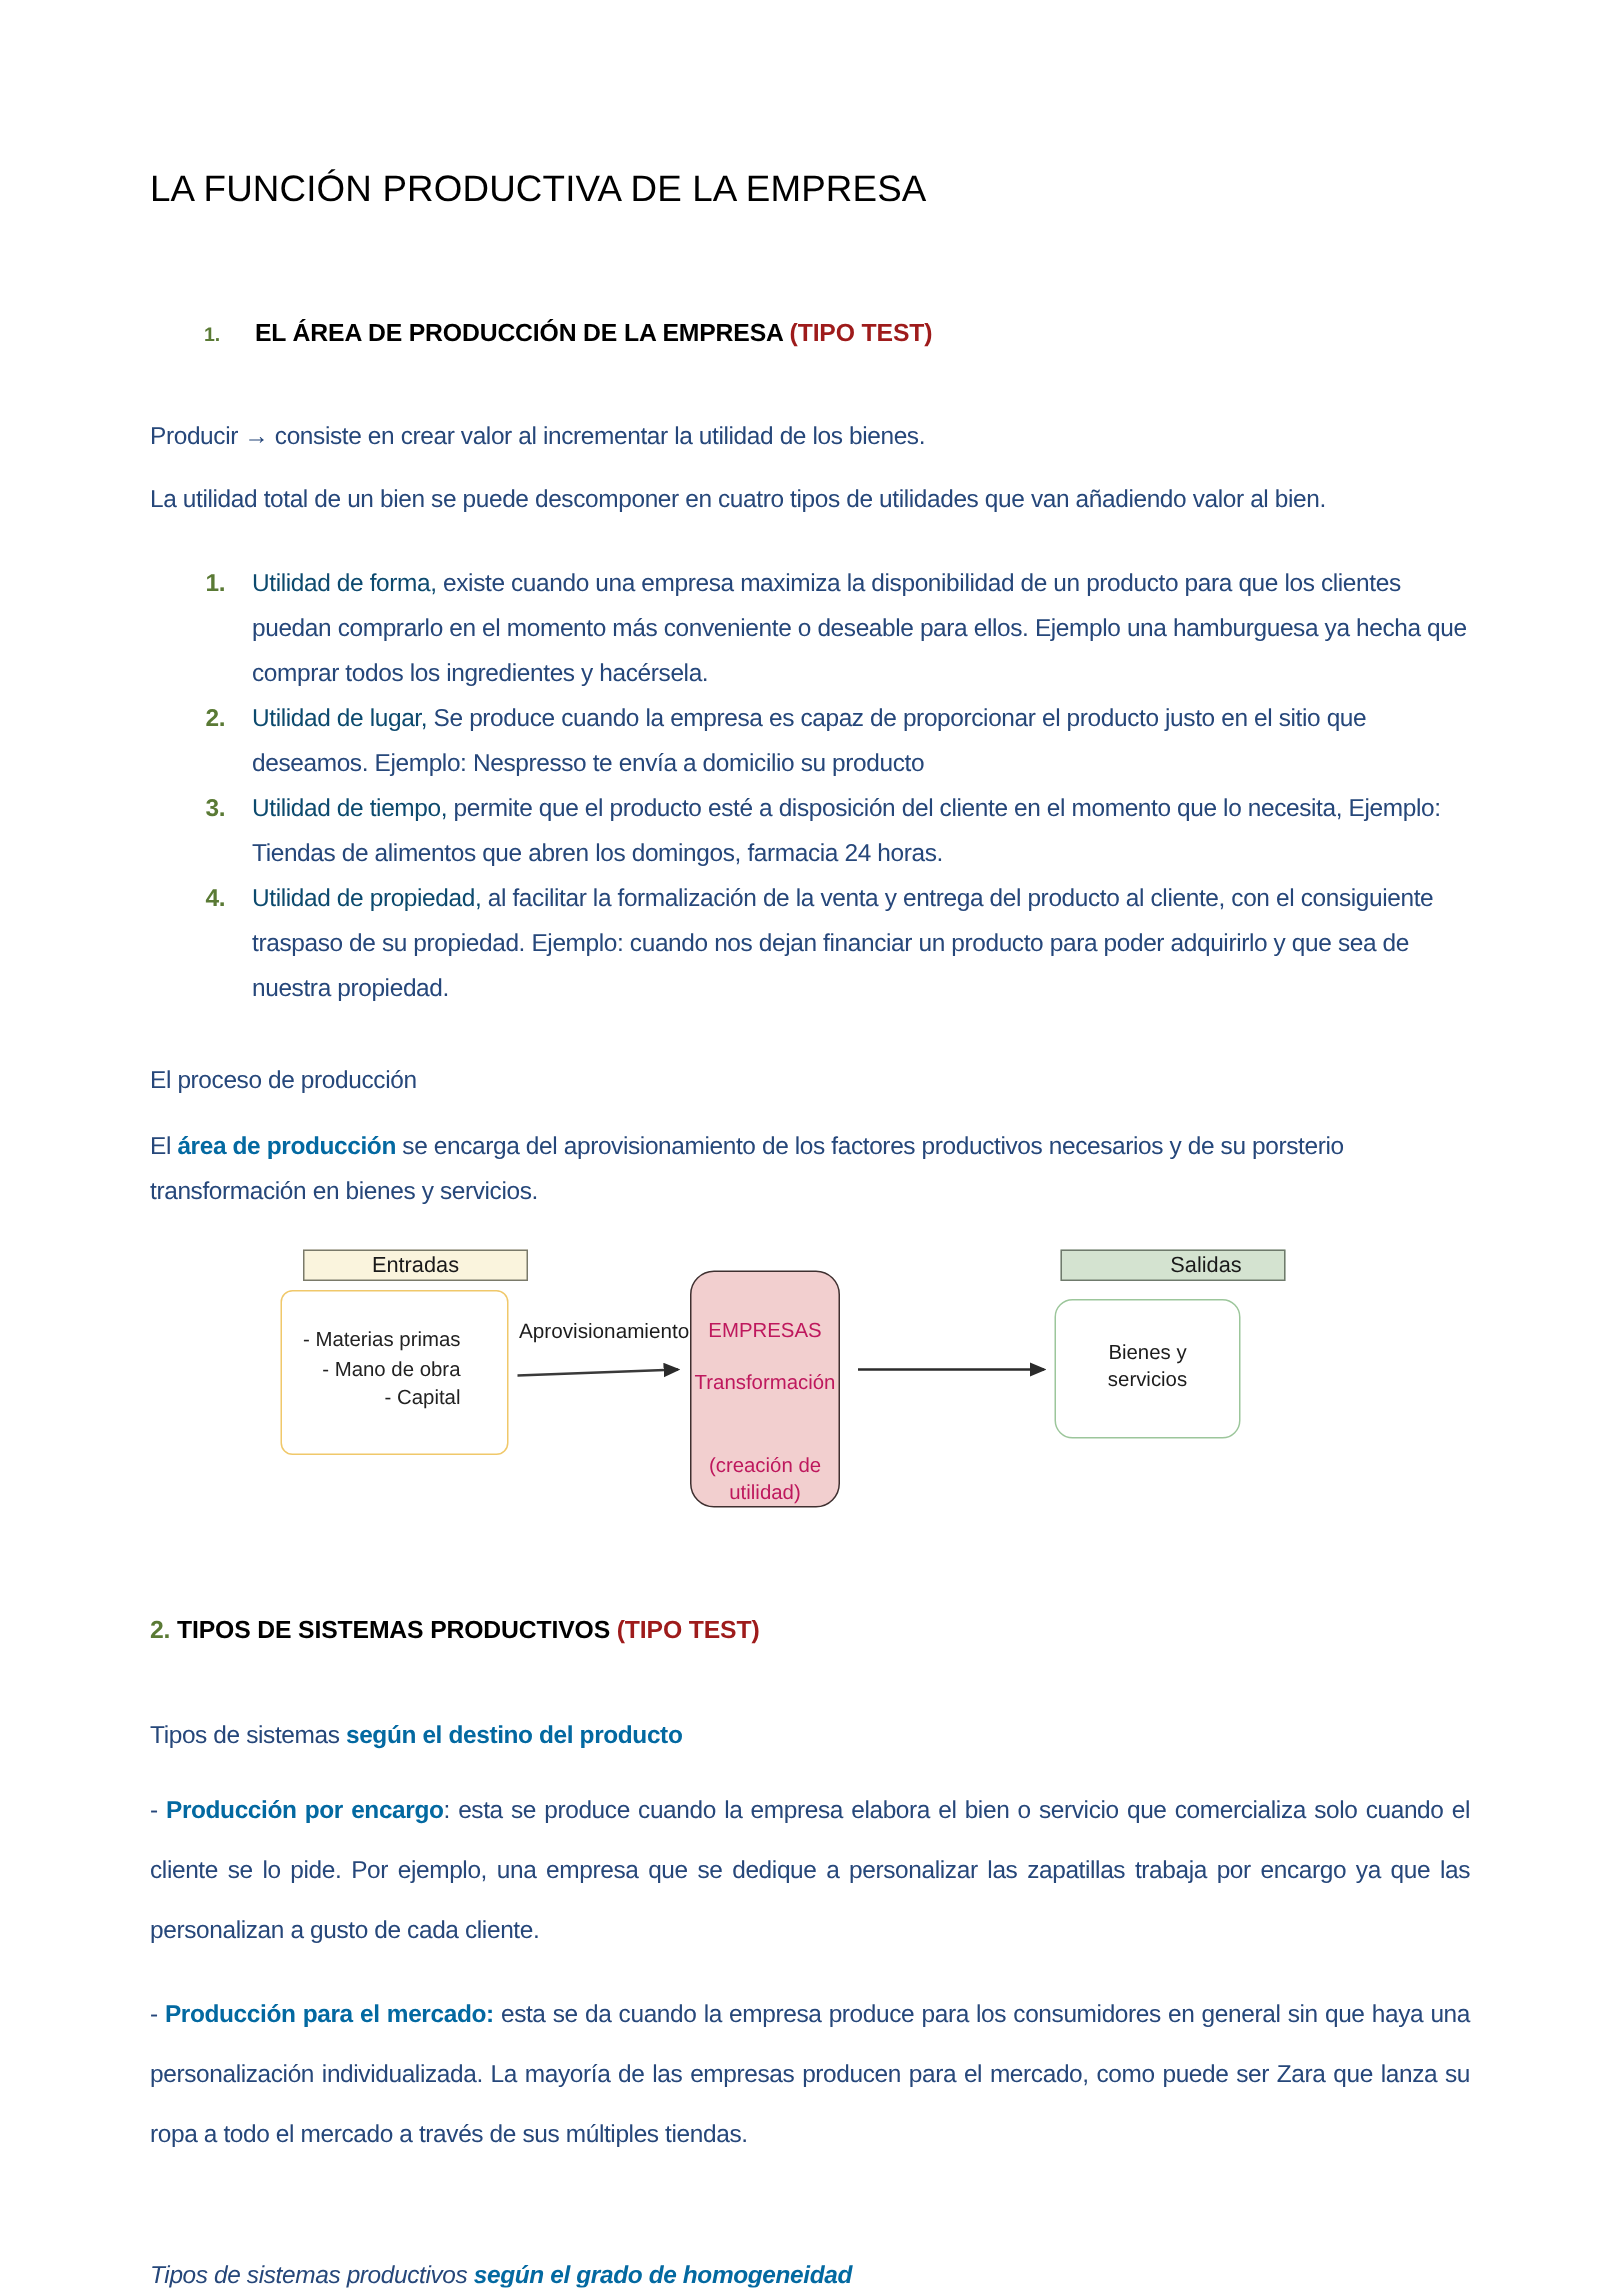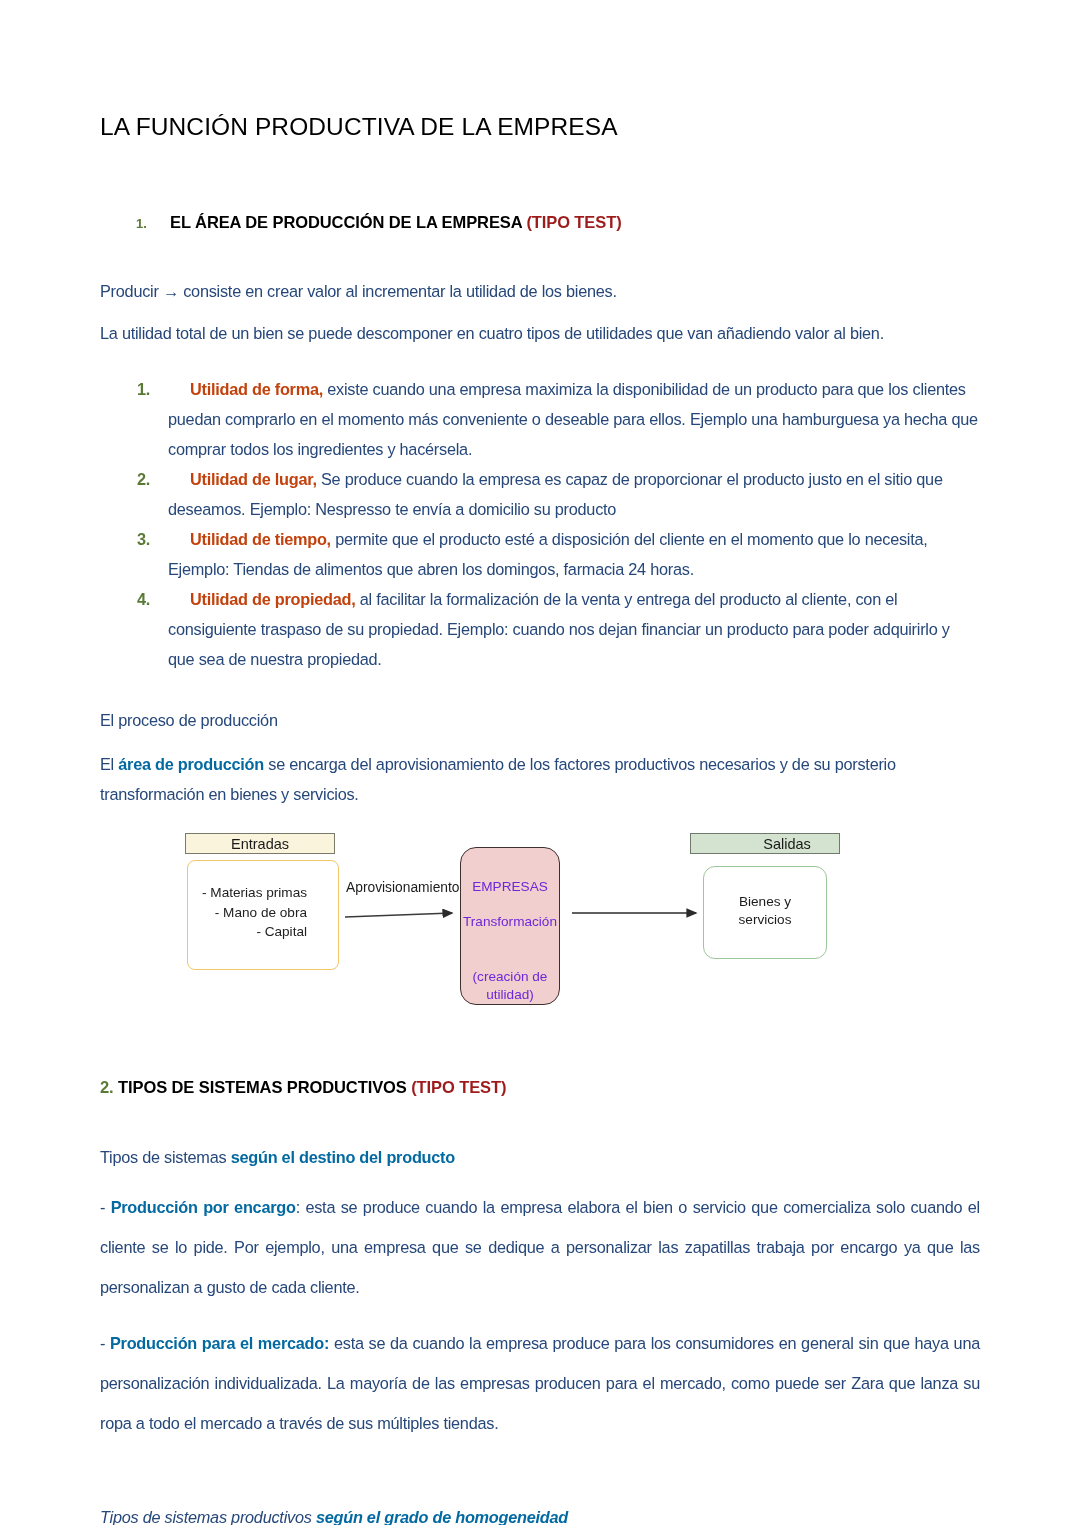--- a/index.html
+++ b/index.html
@@ -98,21 +98,21 @@
     letter-spacing: -0.25px;
   }
   .util-item .marker {
     position: absolute;
     left: 37px;
     top: 0;
     color: #5a7a35;
     font-weight: 700;
     font-size: 16.3px;
   }
-  .util-item b { font-weight: 700; color: #c2410c; margin-left: 22px; }
+  .util-item b { font-weight: 400; color: #0c4a6e; }
 
   
   #p-proceso { margin-top: 34px; }
   #p-area { margin-top: 0px; line-height: 30px; }
 
   
   .diagram {
     position: relative;
     width: 880px;
     height: 195px;
@@ -121,20 +121,21 @@
   .hdr-box {
     position: absolute;
     box-sizing: border-box;
     border: 1px solid #7a7a6a;
     text-align: center;
     font-size: 14.5px;
     color: #1a1a1a;
     font-family: "Liberation Sans", sans-serif;
     line-height: 20px;
     height: 21px;
+    margin-left: 17px;
   }
   .hdr-entradas {
     left: 85px; top: 8px; width: 150px;
     background: #faf4dd;
   }
   .hdr-salidas {
     left: 590px; top: 8px; width: 150px;
     background: #d4e3d0;
     border-color: #6f7a6c;
     padding-left: 44px;
@@ -162,21 +163,21 @@
     left: 360px; top: 22px; width: 100px; height: 158px;
     background: #f2cfcf;
     border: 1.4px solid #3f3030;
     border-radius: 16px;
     text-align: center;
   }
   .box-empresas .t {
     position: absolute;
     left: 0; right: 0;
     font-size: 13.6px;
-    color: #6d28d9;
+    color: #be185d;
     line-height: 18px;
   }
   .box-empresas .t1 { top: 30px; }
   .box-empresas .t2 { top: 65px; }
   .box-empresas .t3 { top: 120px; }
   .box-salidas {
     left: 603px; top: 41px; width: 124px; height: 93px;
     border: 1.4px solid #9cc69b;
     border-radius: 12px;
   }

